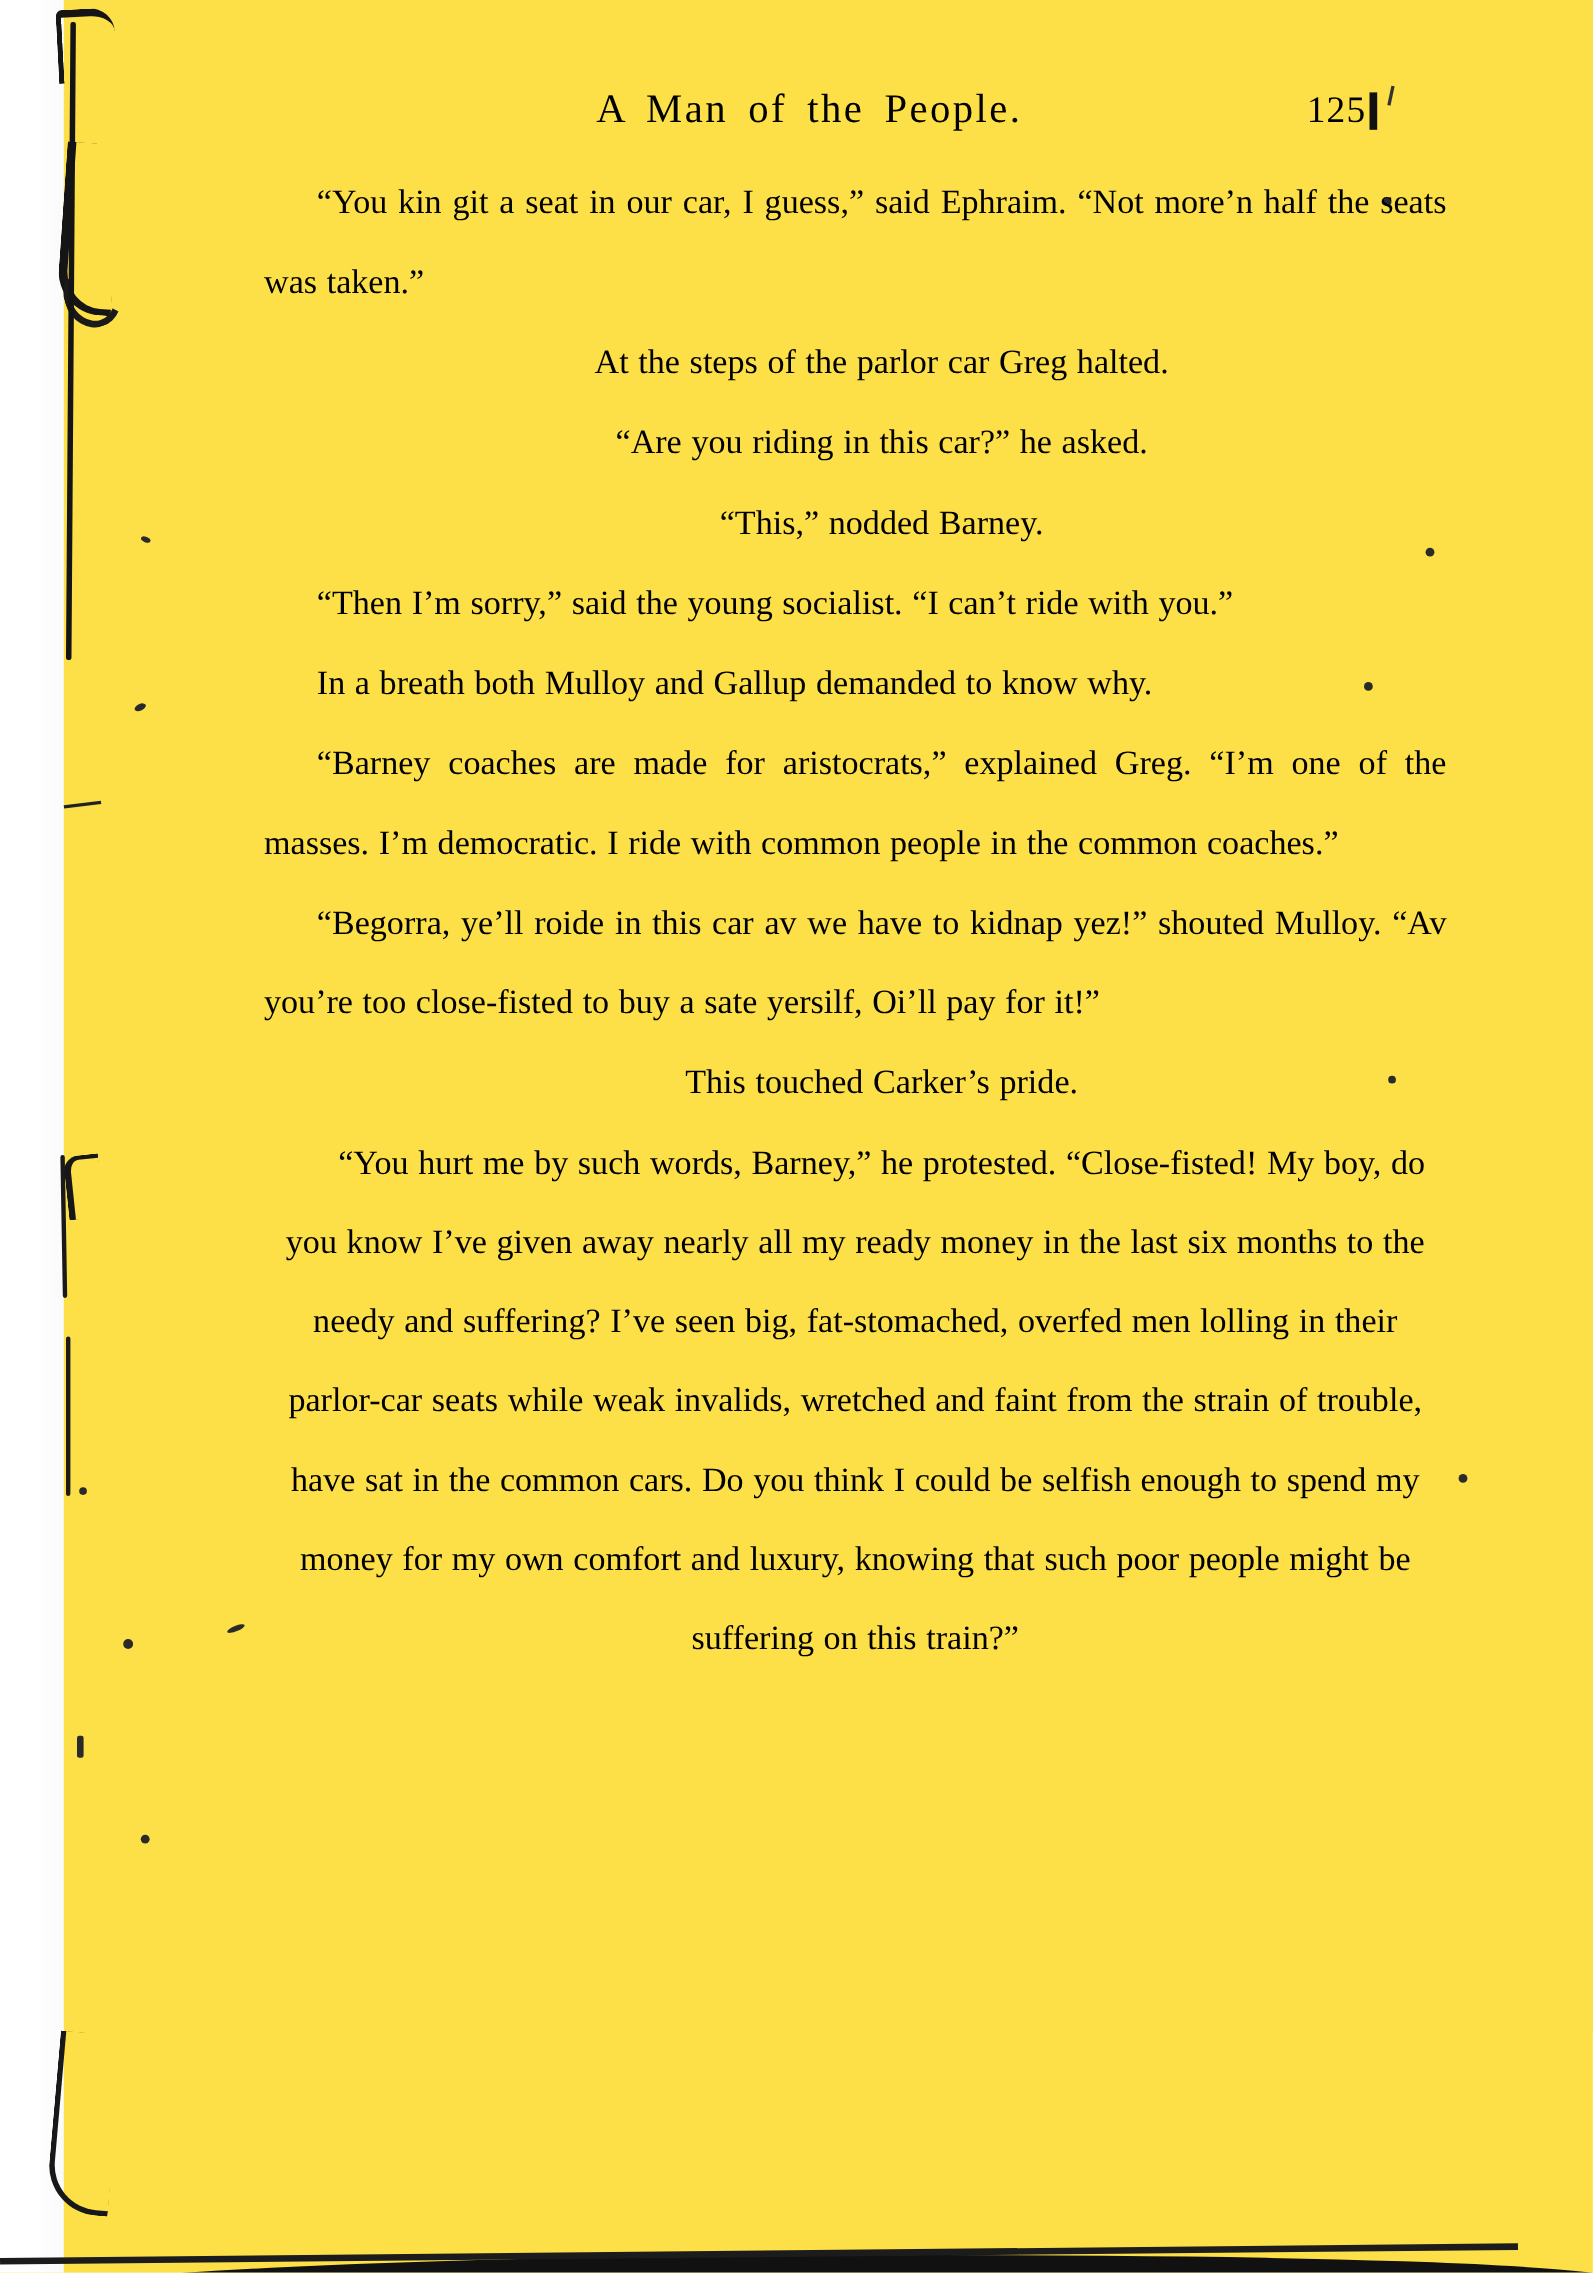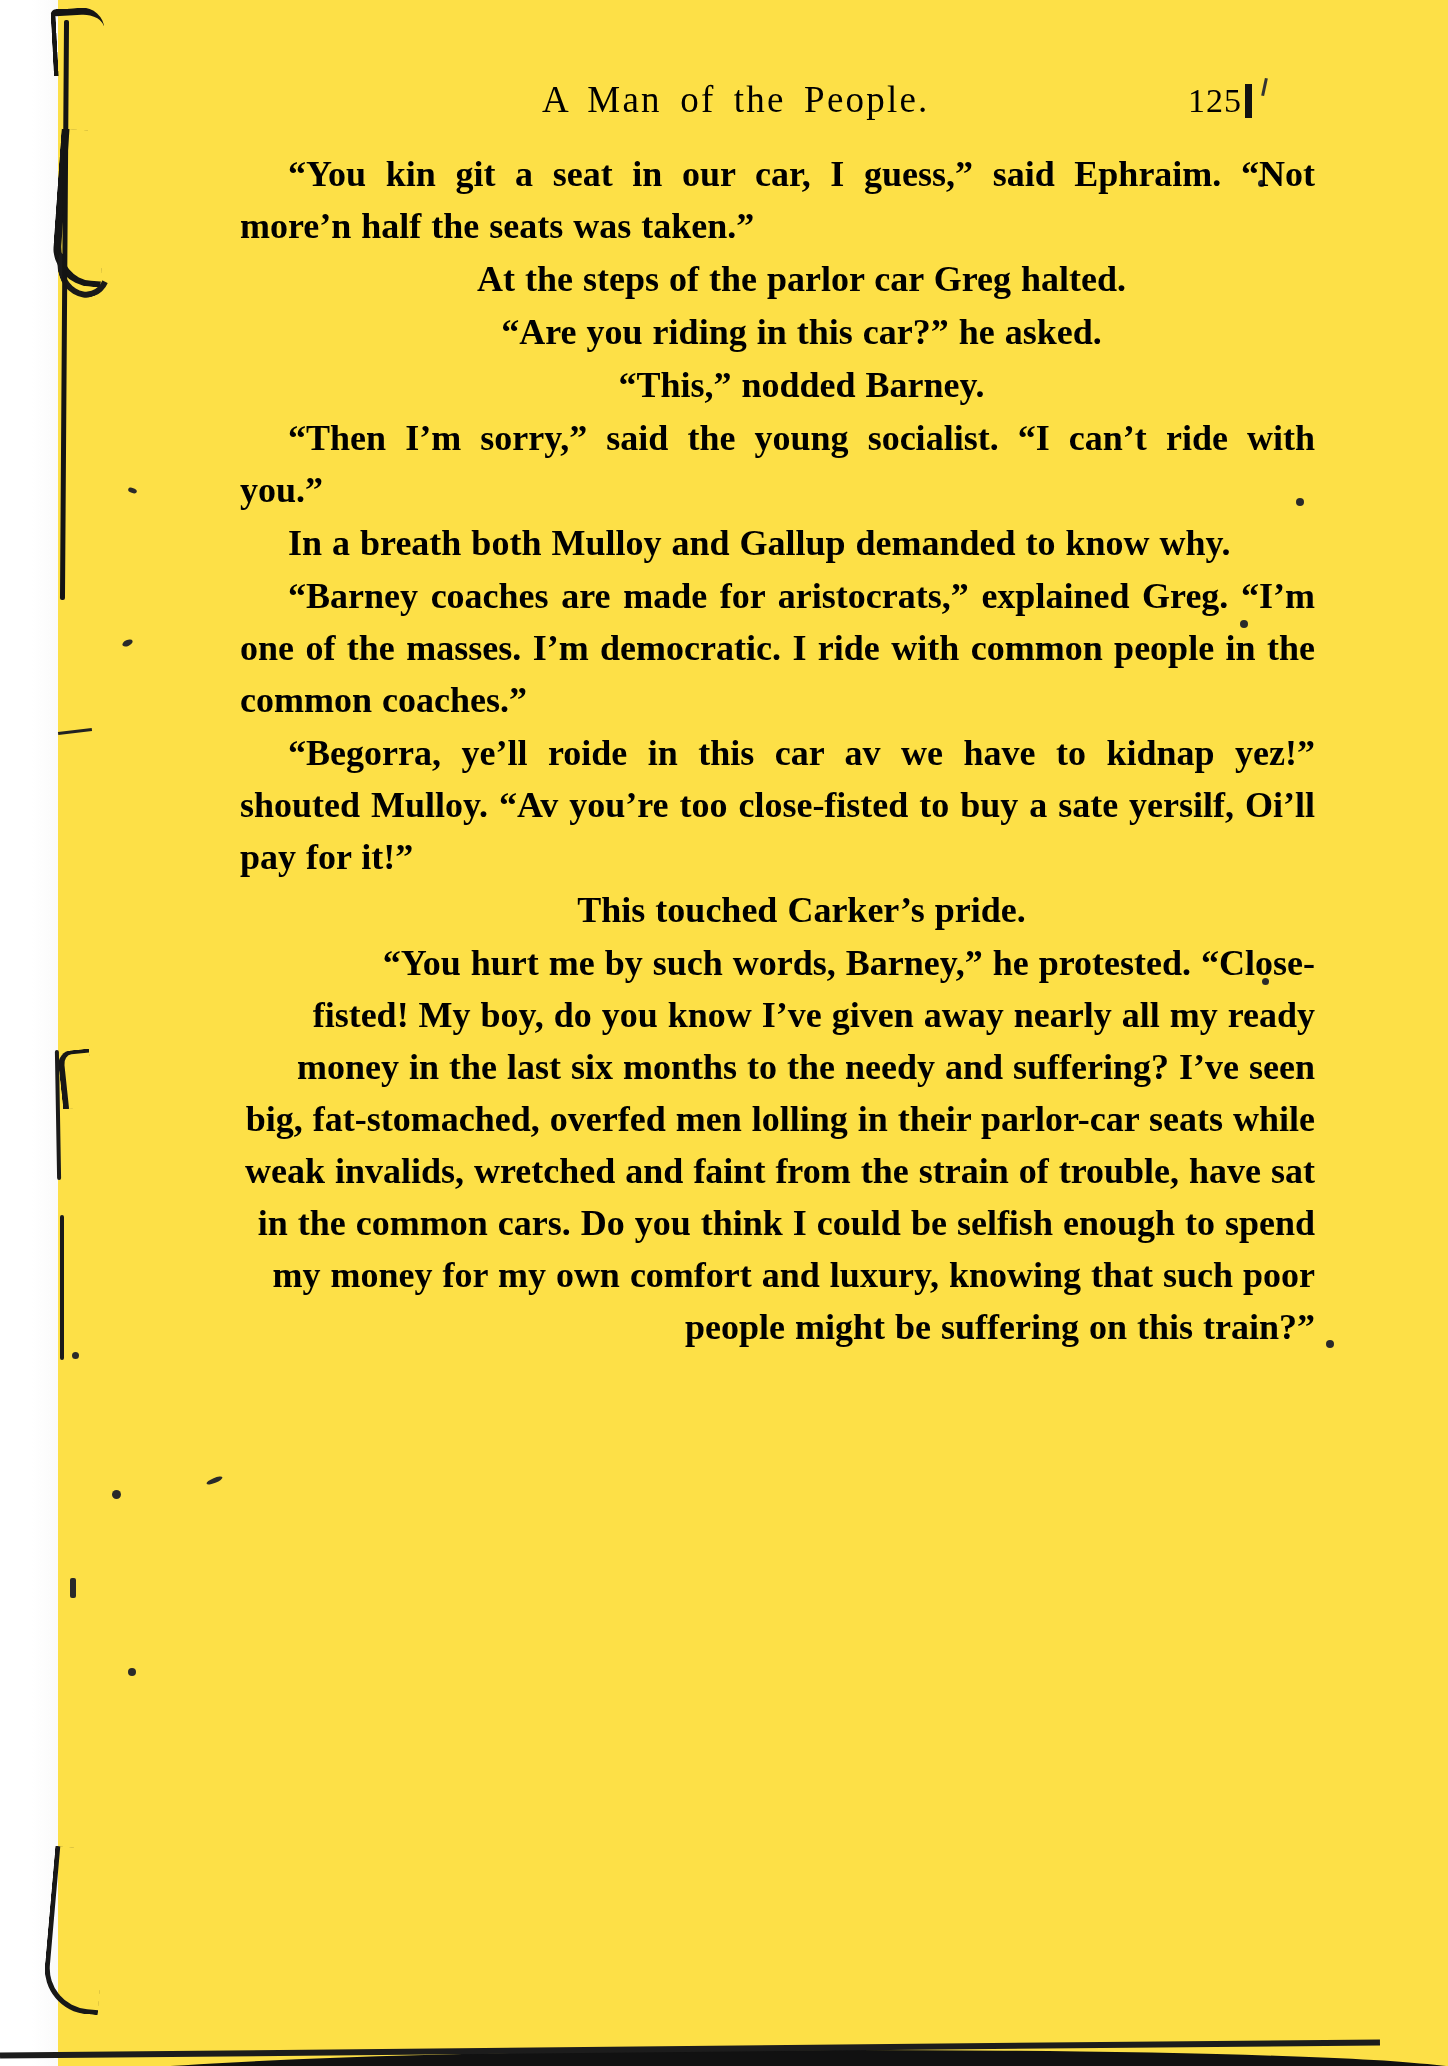--- a/index.html
+++ b/index.html
@@ -211,30 +211,29 @@
     transform: rotate(12deg);
   }
 
   #body-text {
     margin-top: 6px;
     width: 1075px;
   }
 
   p.para {
     margin: 0 0 1px 0;
-    font-size: 36px;
-    line-height: 52px;
+    font-size: 31px;
+    line-height: 72px;
     text-align: justify;
     text-indent: 48px;
     word-spacing: 1px;
     text-justify: inter-word;
-    font-weight: bold;
   }
   p.para:last-child {
-    text-align: right;
+    text-align: center;
   }
 
   
   p.single {
     text-align: center;
   }
 </style>
 </head>
 <body>
 

